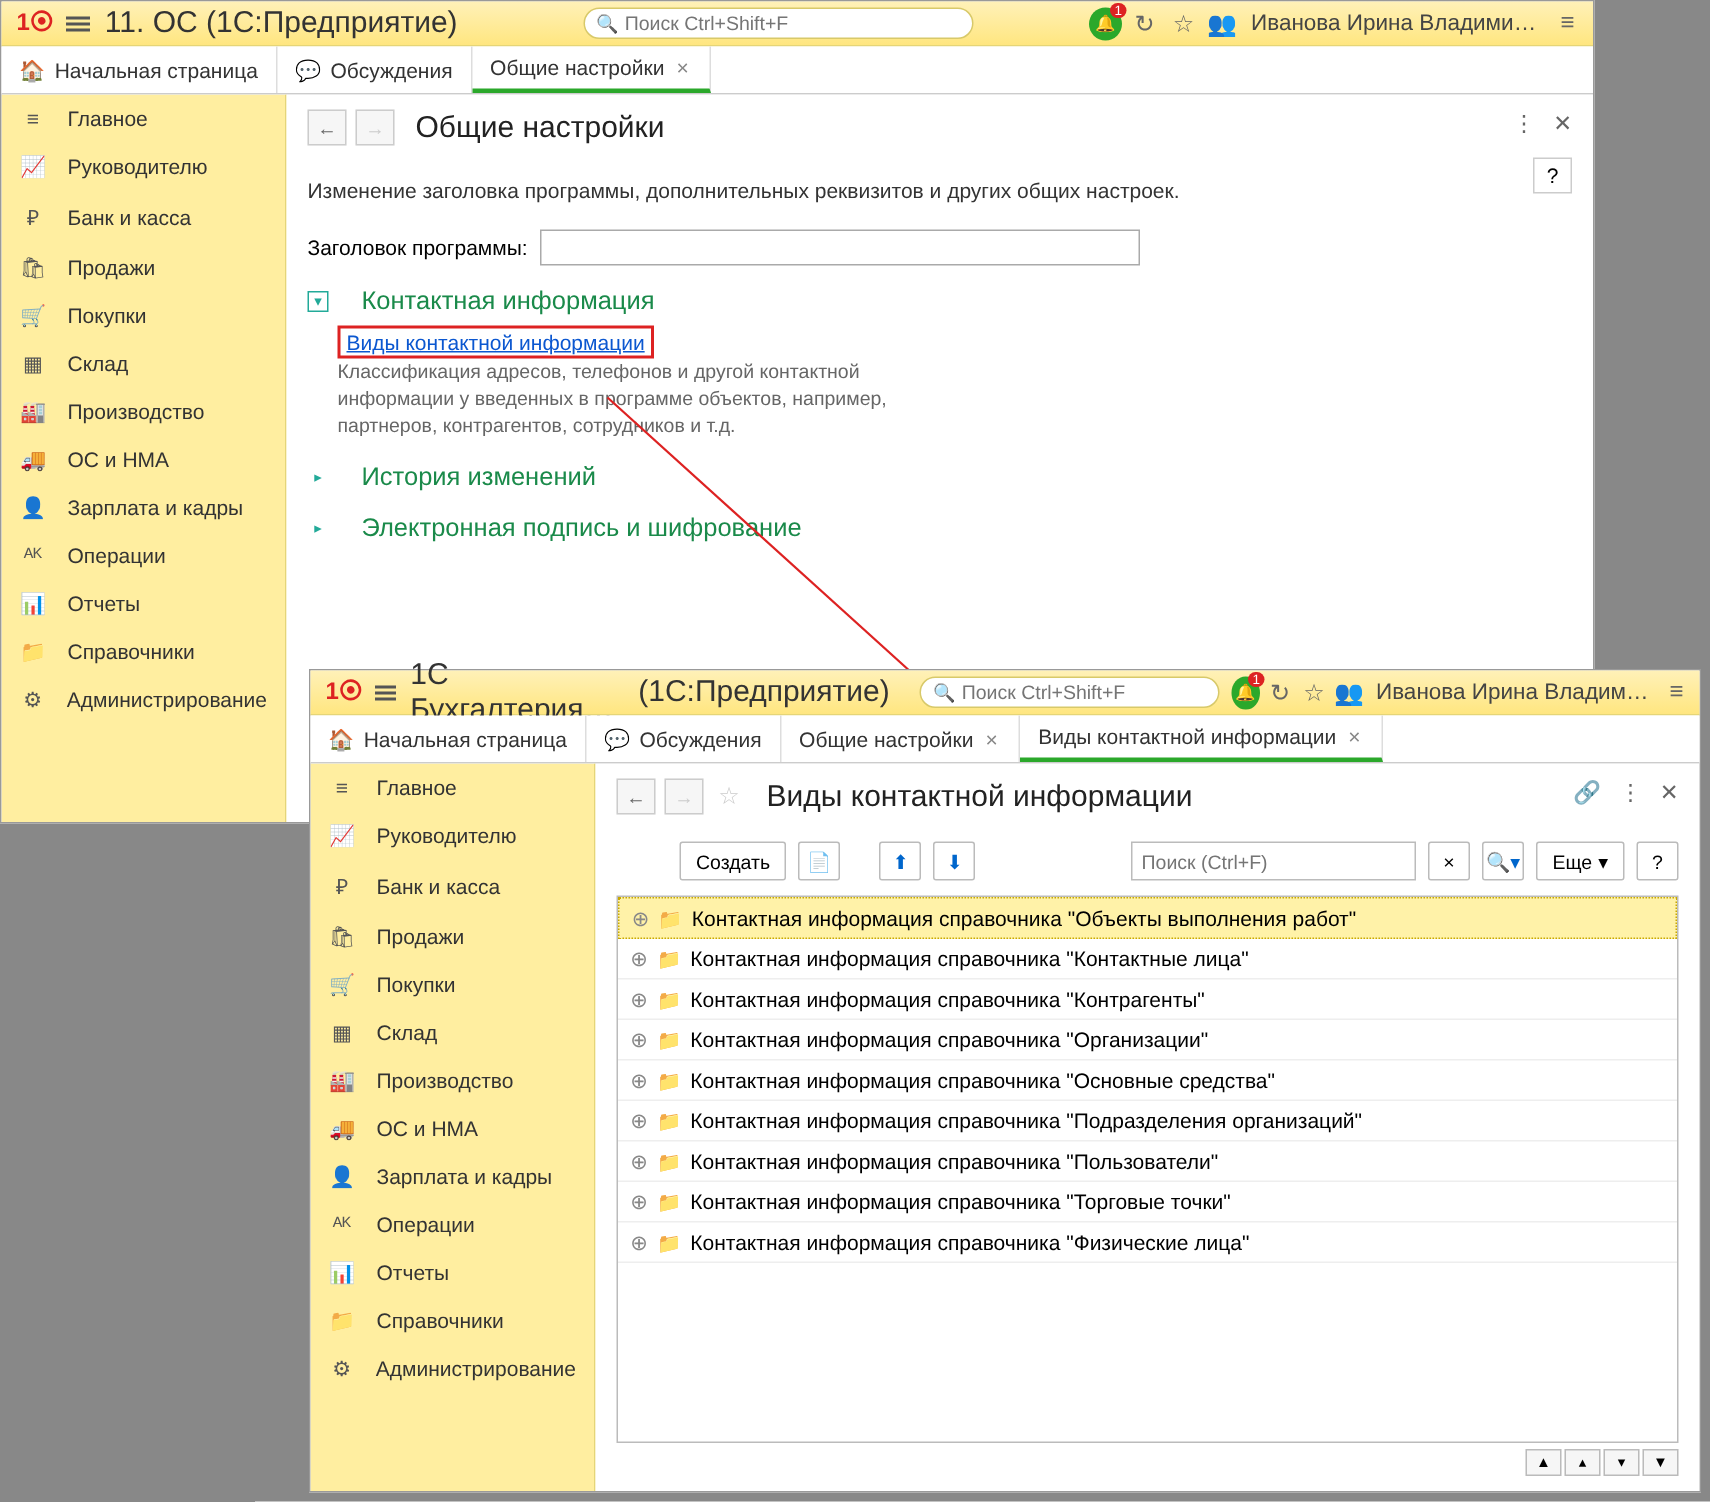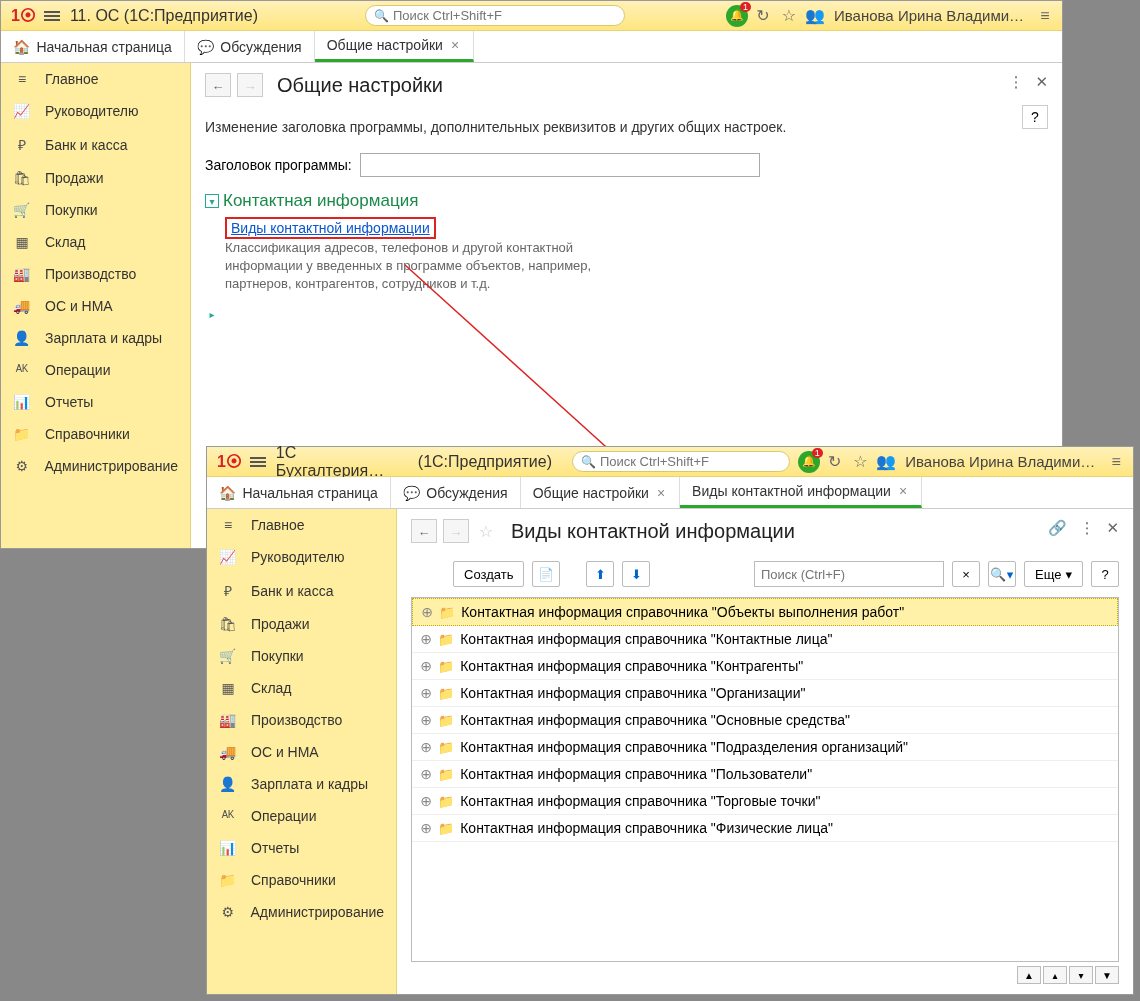--- a/index.html
+++ b/index.html
@@ -4,21 +4,21 @@
 <style>
   * { box-sizing: border-box; margin: 0; padding: 0; }
   body { font-family: Arial, sans-serif; font-size: 13px; background: #888; width: 1140px; height: 1001px; position: relative; overflow: hidden; }
   .window { position: absolute; background: #fff; border: 1px solid #999; display: flex; flex-direction: column; }
   .win1 { left: 0; top: 0; width: 1063px; height: 549px; }
   .win2 { left: 206px; top: 446px; width: 928px; height: 549px; }
   .titlebar { height: 30px; background: linear-gradient(#fff1b8,#ffe680); display: flex; align-items: center; padding: 0 6px; gap: 4px; border-bottom: 1px solid #e5d578; }
   .logo { color: #d22; font-weight: bold; font-size: 16px; padding: 0 4px; }
   .hamburger-icon, .menu-icon { width: 16px; height: 14px; display: inline-flex; flex-direction: column; justify-content: space-between; cursor: pointer; padding: 2px 0; }
   .hamburger-icon span, .menu-icon span { height: 2px; background: #555; }
-  .title-text { font-size: 16px; color: #333; padding: 0 6px; }
+  .title-text { font-size: 20px; color: #333; padding: 0 6px; }
   .search-box { display: flex; align-items: flex-start; background: #fff; border: 1px solid #d8c96a; border-radius: 12px; padding: 2px 8px; min-width: 200px; }
   .search-box input { border: none; outline: none; font-size: 13px; color: #999; background: transparent; width: 100%; }
   .search-icon::before { content: "🔍"; font-size: 12px; color: #999; margin-right: 4px; }
   .spacer { flex: 1; }
   .tb-icon { width: 22px; height: 22px; display: flex; align-items: center; justify-content: center; cursor: pointer; font-size: 16px; color: #666; }
   .bell { width: 22px; height: 22px; border-radius: 50%; background: #2ba82b; display: flex; align-items: center; justify-content: center; position: relative; }
   .bell::before { content: "🔔"; font-size: 11px; color: #fff; }
   .bell-badge { position: absolute; top: -3px; right: -3px; background: #d22; color: #fff; font-size: 9px; padding: 0 3px; border-radius: 6px; min-width: 10px; text-align: center; }
   .user-name { font-size: 15px; color: #444; padding: 0 4px; max-width: 200px; white-space: nowrap; overflow: hidden; text-overflow: ellipsis; }
   .tabbar { height: 32px; background: #fff; display: flex; border-bottom: 1px solid #ccc; }
@@ -36,21 +36,21 @@
   .page-title { font-size: 20px; color: #222; padding-left: 8px; }
   .top-actions { position: absolute; top: 10px; right: 14px; display: flex; gap: 12px; }
   .icon-btn { cursor: pointer; font-size: 15px; color: #666; }
   .help-btn { width: 26px; height: 24px; border: 1px solid #ccc; display: flex; align-items: center; justify-content: center; cursor: pointer; margin-left: auto; font-size: 14px; }
   .desc { font-size: 14px; color: #333; margin: 14px 0 10px; }
   .row-label { display: flex; align-items: center; gap: 8px; margin: 8px 0; }
   .row-label label { font-size: 14px; }
   .row-label input[type=text] { width: 400px; height: 24px; border: 1px solid #aaa; padding: 2px 6px; }
   .link { color: #0b57d0; text-decoration: underline; cursor: pointer; font-size: 14px; }
   .link.hl { border: 2px solid #d22; padding: 1px 4px; display: inline-block; }
-  .section { margin: 14px 0 4px; display: flex; align-items: center; gap: 4px; }
+  .section { margin: 14px 0 4px; display: flex; align-items: center; gap: 22px; }
   .caret { width: 14px; height: 14px; border: 1px solid #2a9; display: flex; align-items: center; justify-content: center; font-size: 10px; color: #2a9; cursor: pointer; }
   .caret-open::before { content: "▾"; }
   .caret-closed::before { content: "▸"; }
   .section-title { color: #1a8a4a; font-size: 17px; }
   .small-text { font-size: 13px; color: #666; margin-left: 20px; max-width: 420px; line-height: 1.4; }
   .sub-link { margin-left: 20px; margin-top: 6px; }
   .toolbar2 { display: flex; align-items: flex-start; gap: 8px; margin: 10px 0; padding-left: 42px; }
   .btn { height: 26px; border: 1px solid #bbb; background: #fff; padding: 0 10px; font-size: 13px; cursor: pointer; display: flex; align-items: center; gap: 4px; border-radius: 2px; }
   .btn-icon { width: 28px; padding: 0; justify-content: center; }
   .arrow-up { color: #06c; }
@@ -184,20 +184,25 @@
 
       <div class="section">
         <span class="caret caret-open"></span>
         <span class="section-title">Контактная информация</span>
       </div>
       <div class="sub-link"><span class="link hl">Виды контактной информации</span></div>
       <div class="small-text">Классификация адресов, телефонов и другой контактной информации у введенных в программе объектов, например, партнеров, контрагентов, сотрудников и т.д.</div>
 
       <div class="section">
         <span class="caret caret-closed" style="border:none"></span>
+        <span class="section-title">История изменений</span>
+      </div>
+      <div class="section">
+        <span class="caret caret-closed" style="border:none"></span>
+        <span class="section-title">Электронная подпись и шифрование</span>
       </div>
     </div>
   </div>
 </div>
 
 <svg class="arrow-line" style="left:400px;top:260px;width:230px;height:210px">
   <defs>
       <marker id="ah" markerWidth="8" markerHeight="8" refX="6" refY="3" orient="auto">
         <path d="M0,0 L7,3 L0,6 Z" fill="#d22"></path>
       </marker>

